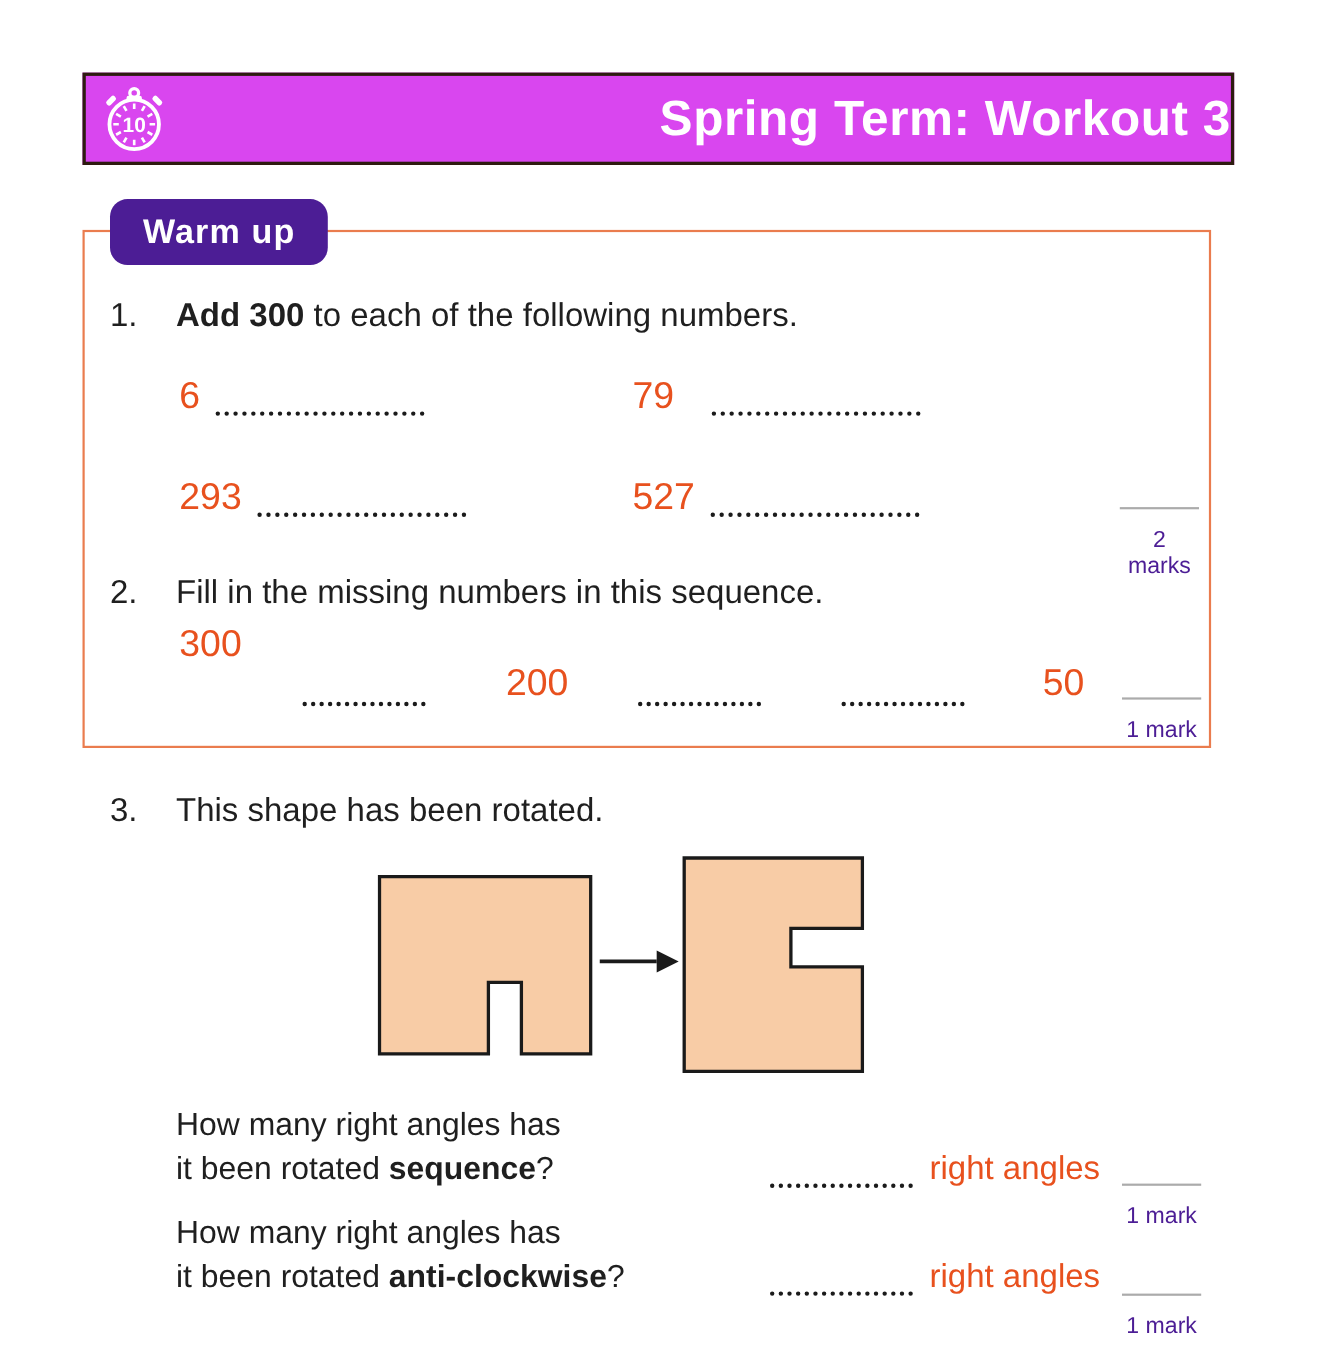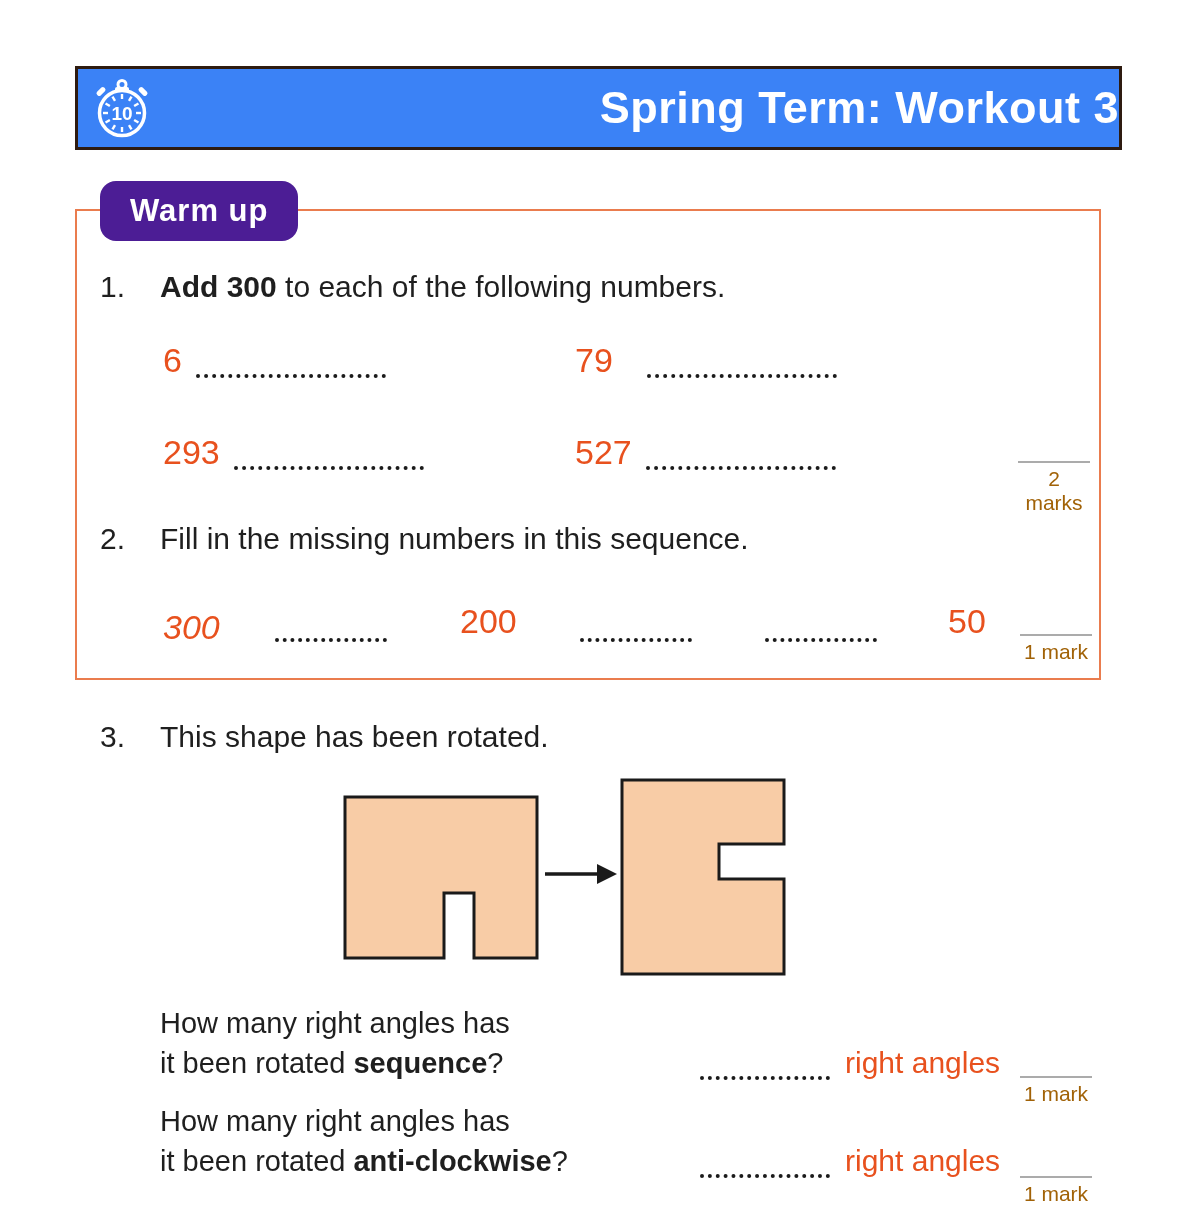--- a/index.html
+++ b/index.html
@@ -4,21 +4,21 @@
 <style>
   html,body{margin:0;padding:0;background:#ffffff;}
   .page{
     position:relative;width:1200px;height:1225px;background:#ffffff;overflow:hidden;
     font-family:"Liberation Sans","DejaVu Sans",sans-serif;color:#1f1f1f;
   }
   .abs{position:absolute;}
 
   
   .header-bar{
-    left:75px;top:66px;width:1047px;height:84px;background:#3b82f6;
+    left:75px;top:66px;width:1047px;height:84px;background:#d946ef;
     border:3px solid #2E1B10;box-sizing:border-box;display:flex;align-items:center;
   }
   .header-title{
     position:absolute;left:0;right:0;text-align:right;color:#ffffff;
     font-size:45px;font-weight:bold;letter-spacing:.5px;
   }
   .stopwatch{margin-left:12px;z-index:2;}
 
   
   .warmup-box{
@@ -36,22 +36,22 @@
 
   .orange-num{color:#E8511E;font-size:34px;}
   .answer-item{display:flex;align-items:flex-end;height:46px;}
   .answer-item .orange-num{line-height:40px;}
   .dotted{border-bottom:4px dotted #1b1b1b;}
   .answer-item .dotted{width:190px;margin-left:14px;margin-bottom:2px;height:0;}
 
   .blank-line{height:0;}
 
   .marks-box{
-    width:72px;border-top:2px solid #ABABAB;color:#a16207;font-size:21px;
-    text-align:center;padding-top:4px;
+    width:72px;border-top:2px solid #ABABAB;color:#4c1d95;font-size:21px;
+    text-align:center;padding-top:16px;
   }
 
   .subq-line{font-size:29px;line-height:34px;text-align:right;}
   .answer-label{color:#E8511E;font-size:30px;}
   .shape-svg{display:block;}
 </style>
 </head>
 <body>
 
 <div class="page">
@@ -103,21 +103,21 @@
   <div class="abs answer-item" style="left:575px;top:426px;">
     <span class="orange-num">527</span>
     <div class="dotted"></div>
   </div>
 
   <div class="abs marks-box" style="left:1018px;top:461px;">2 marks</div>
 
   <span class="abs q-number" style="left:100px;top:522px;">2.</span>
   <span class="abs q-prompt" style="left:160px;top:522px;">Fill in the missing numbers in this sequence.</span>
 
-  <span class="abs orange-num" style="left:163px;top:608px;font-style:italic;">300</span>
+  <span class="abs orange-num" style="left:163px;top:566px;">300</span>
   <div class="abs dotted blank-line" style="left:275px;top:638px;width:112px;"></div>
   <span class="abs orange-num" style="left:460px;top:602px;">200</span>
   <div class="abs dotted blank-line" style="left:580px;top:638px;width:112px;"></div>
   <div class="abs dotted blank-line" style="left:765px;top:638px;width:112px;"></div>
   <span class="abs orange-num" style="left:948px;top:602px;">50</span>
 
   <div class="abs marks-box" style="left:1020px;top:634px;">1 mark</div>
 
   <span class="abs q-number" style="left:100px;top:720px;">3.</span>
   <span class="abs q-prompt" style="left:160px;top:720px;">This shape has been rotated.</span>

